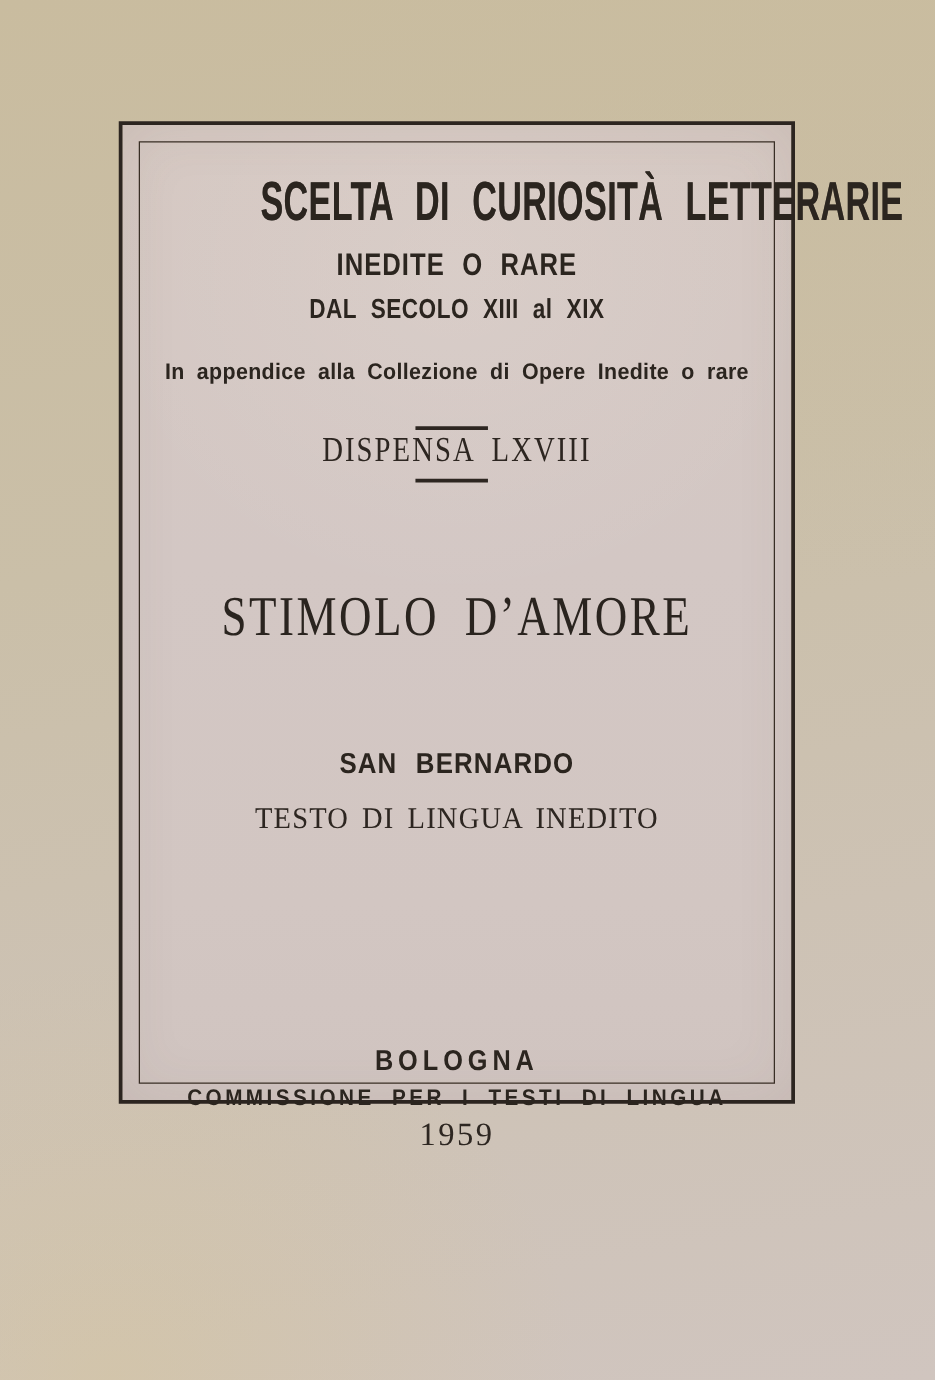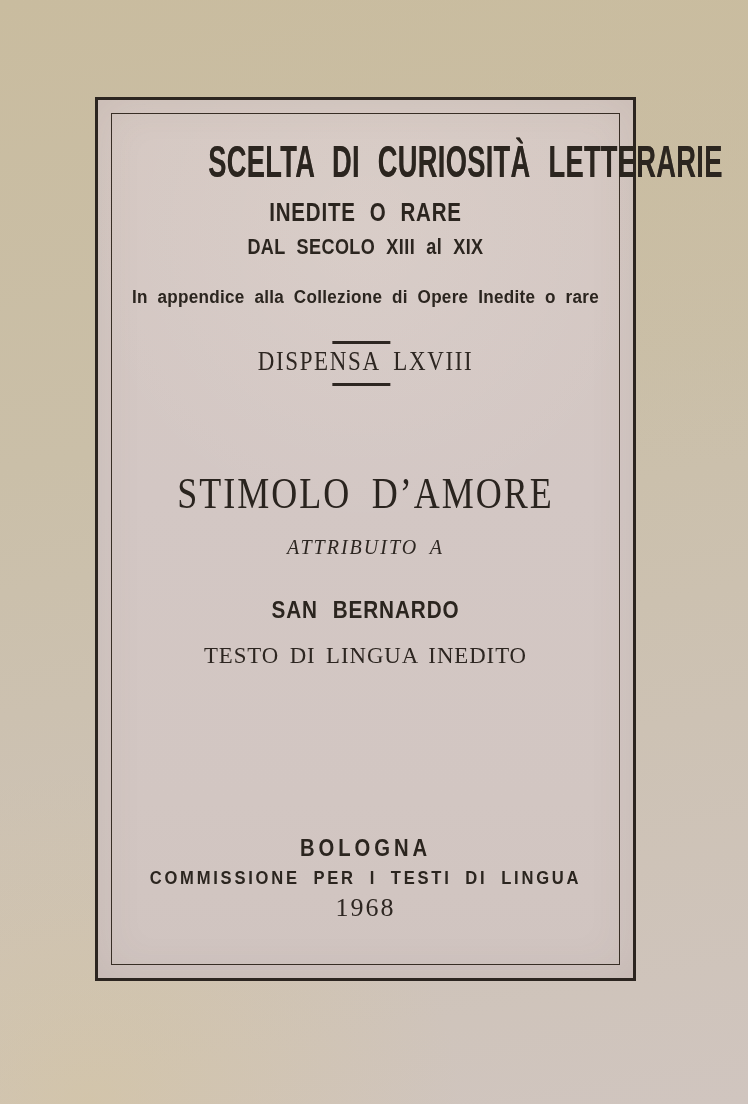--- a/index.html
+++ b/index.html
@@ -14,21 +14,21 @@
     position: relative;
     background:
       radial-gradient(90% 55% at 12% 100%, rgba(214,197,150,0.45), rgba(214,197,150,0) 55%),
       radial-gradient(120% 70% at 95% 0%, rgba(201,188,158,0.55), rgba(201,188,158,0) 60%),
       linear-gradient(170deg, #c9bc9f 0%, #cabfa8 38%, #cdc2b4 68%, #d0c5bf 100%);
   }
   
   .frame-outer {
     position: absolute;
     left: 95px; top: 97px;
-    width: 541px; height: 884px;
+    width: 541px; height: 786px;
     box-sizing: border-box;
     border: 3px solid #2c2520;
     background:
       radial-gradient(80% 50% at 50% 15%, rgba(255,250,245,0.10), rgba(255,250,245,0) 70%),
       linear-gradient(180deg, #d5c8c2 0%, #d3c7c4 45%, #d2c6c2 80%, #d0c4c0 100%);
     box-shadow: inset 0 0 46px rgba(110,88,72,0.10);
   }
   .frame-inner {
     position: absolute;
     inset: 13px;
@@ -161,26 +161,25 @@
 
     <div class="rule rule-above"></div>
 
     <div class="line serif issue-line">DISPENSA LXVIII</div>
 
     <div class="rule rule-below"></div>
 
 
     <div class="line serif work-title">STIMOLO D’AMORE</div>
 
-    <div class="line serif attribution">ATTRIBUITO A</div>
 
     <div class="line sans author">SAN BERNARDO</div>
 
     <div class="line serif edition-note">TESTO DI LINGUA INEDITO</div>
 
     <div class="line sans imprint-place">BOLOGNA</div>
 
     <div class="line sans imprint-publisher">COMMISSIONE PER I TESTI DI LINGUA</div>
 
-    <div class="line serif imprint-year">1968</div>
+    <div class="line serif imprint-year">1959</div>
 
   </div>
 </div>
 
 </body></html>

